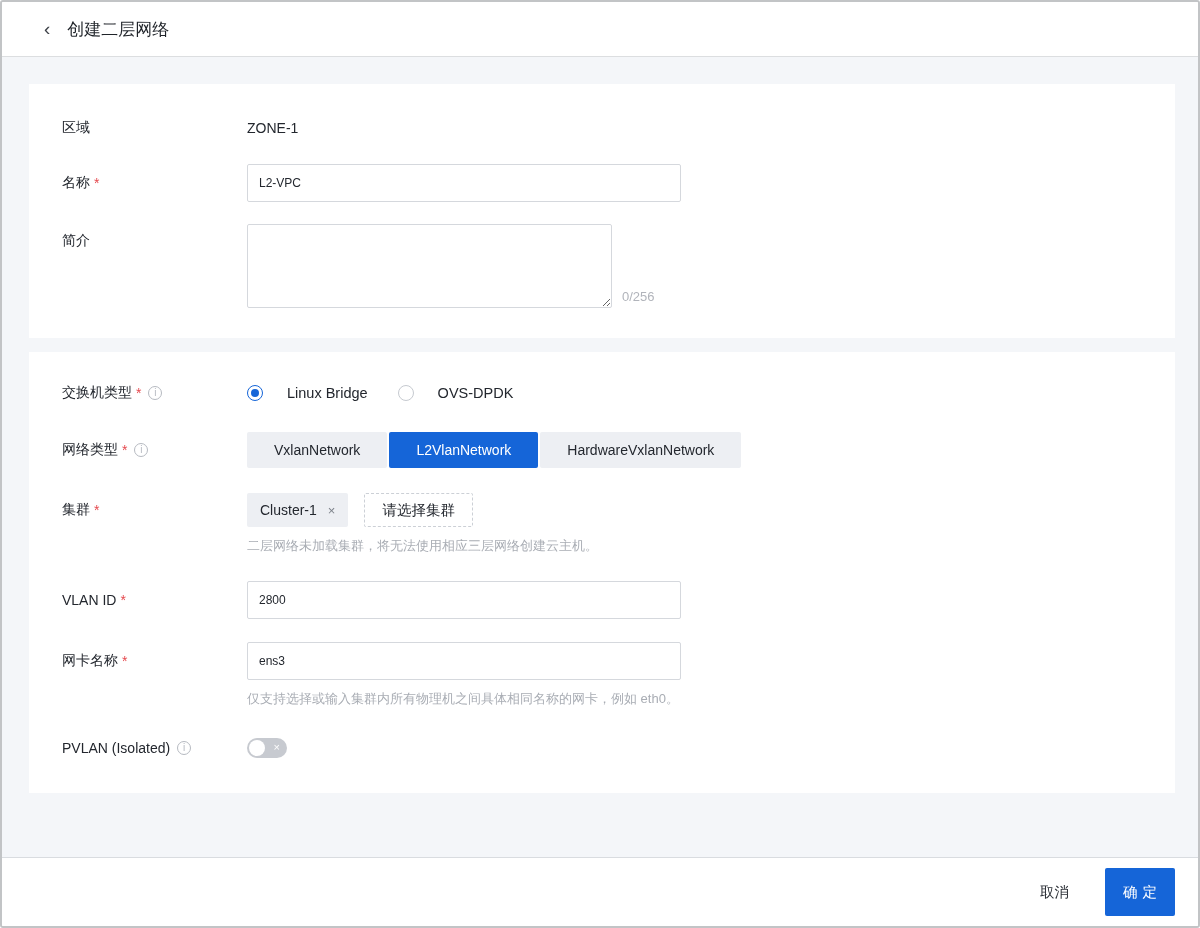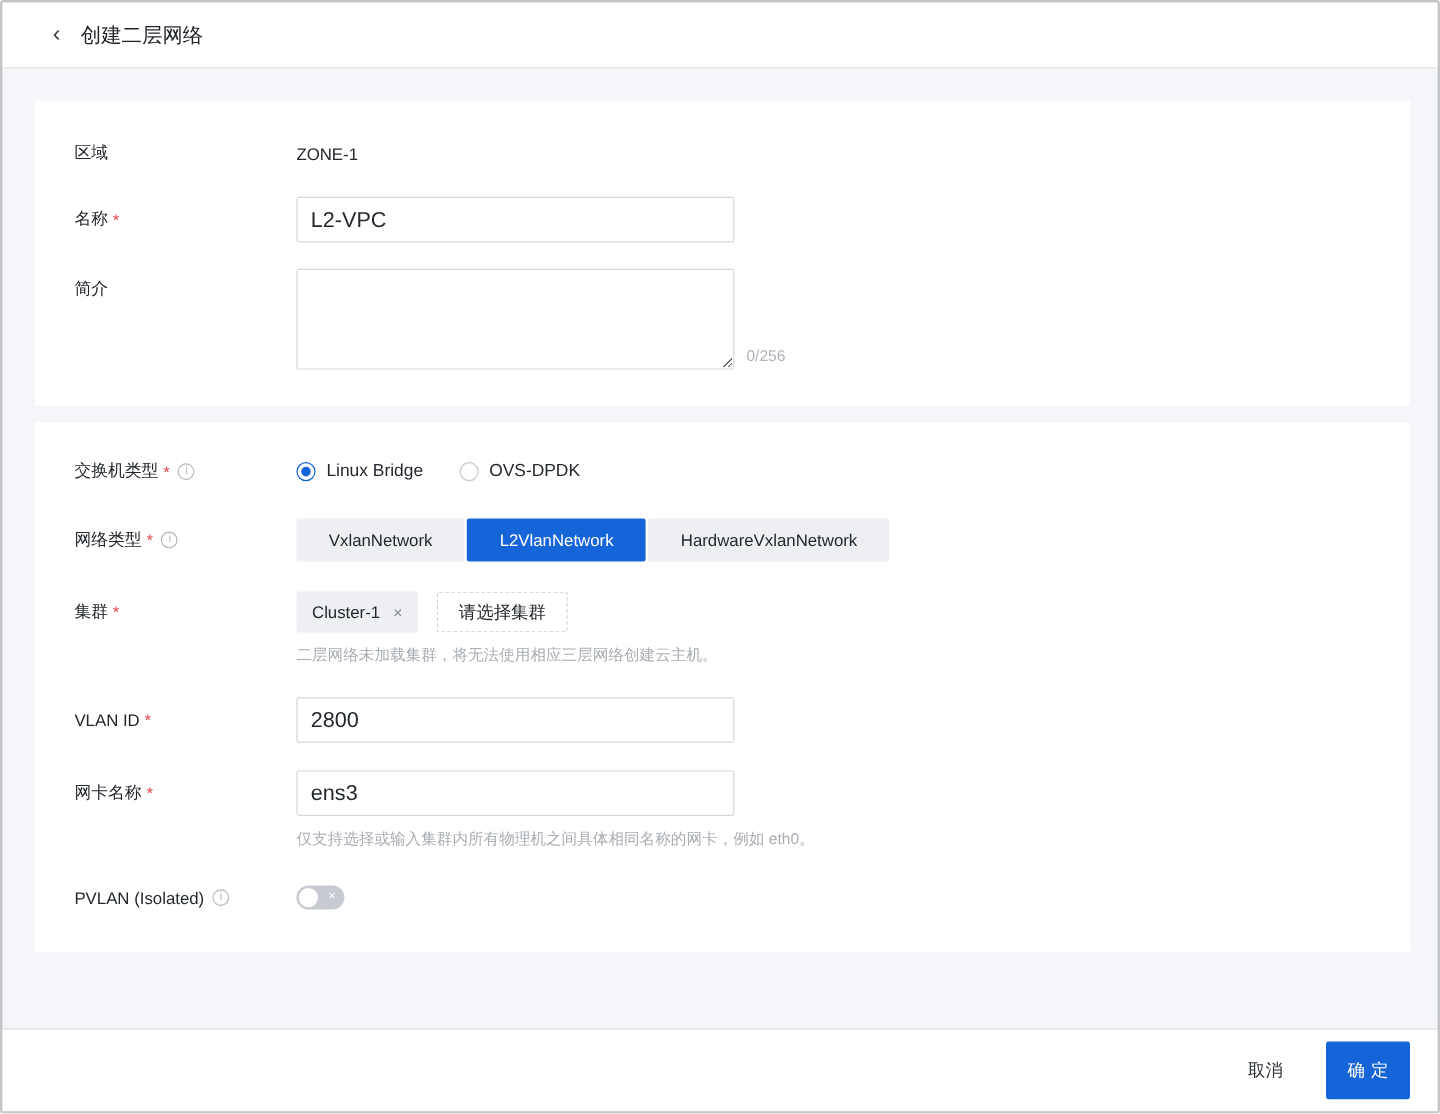--- a/index.html
+++ b/index.html
@@ -19,29 +19,29 @@
   .card1 { padding:34px 0 30px 33px; margin-bottom:14px; }
   .card2 { padding:30px 0 35px 33px; }
   .row { display:flex; align-items:flex-start; }
   .row .label-cell { width:185px; min-width:185px; display:flex; align-items:center; height:var(--lh,20px); }
   .label { font-size:14px; color:#23272e; }
   .req { color:#e5484d; margin-left:4px; font-size:14px; }
   .info { width:14px; height:14px; border:1px solid #b6bac1; border-radius:50%; color:#b6bac1;
     font-size:10px; display:inline-flex; align-items:center; justify-content:center;
     margin-left:7px; font-style:normal; line-height:1; cursor:pointer; }
   .static-value { font-size:14px; line-height:20px; color:#23272e; }
-  .text-input { width:365px; height:38px; border:1px solid #d5d8dd; border-radius:2px;
-    padding:0 11px; font-size:18px; color:#23272e; background:#fff; font-family:inherit; outline:none; }
+  .text-input { width:434px; height:38px; border:1px solid #d5d8dd; border-radius:2px;
+    padding:0 11px; font-size:12px; color:#23272e; background:#fff; font-family:inherit; outline:none; }
   .desc-wrap { display:flex; align-items:flex-end; gap:10px; }
   .desc-area { width:365px; height:84px; border:1px solid #d5d8dd; border-radius:2px;
     padding:8px 11px; font-size:14px; color:#23272e; font-family:inherit; resize:both; outline:none; }
   .counter { font-size:13px; color:#b1b4bb; line-height:1; padding-bottom:5px; }
   
   .radio-group { display:flex; align-items:center; gap:30px; height:22px; }
-  .radio { display:flex; align-items:center; gap:9px; font-size:14.5px; color:#23272e; cursor:pointer; }
+  .radio { display:flex; align-items:center; gap:24px; font-size:14.5px; color:#23272e; cursor:pointer; }
   .radio-circle { width:16px; height:16px; border-radius:50%; position:relative; background:#fff; }
   .radio-circle.on { border:1px solid #1565d8; }
   .radio-circle.on::after { content:""; position:absolute; inset:3px; border-radius:50%; background:#1565d8; }
   .radio-circle.off { border:1px solid #c6cad0; }
   
   .seg-group { display:flex; gap:2px; }
   .seg { height:36px; display:inline-flex; align-items:center; justify-content:center;
     padding:0 27px; background:#edeff3; font-size:14px; color:#23272e; border-radius:2px; cursor:pointer; }
   .seg.selected { background:#1565d8; color:#fff; }
   

